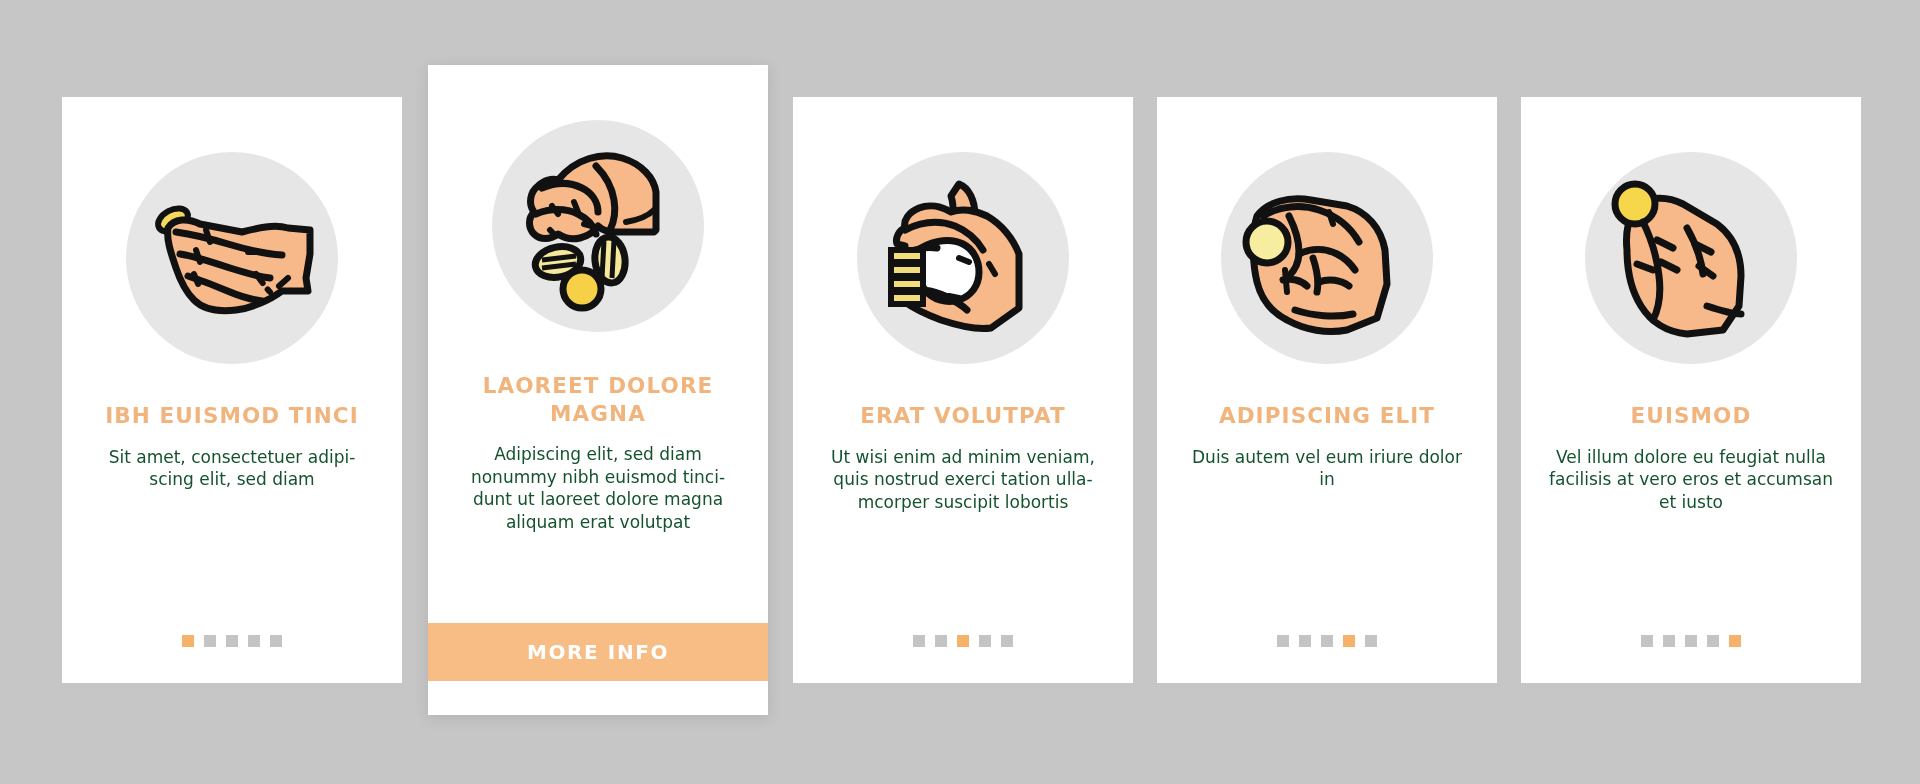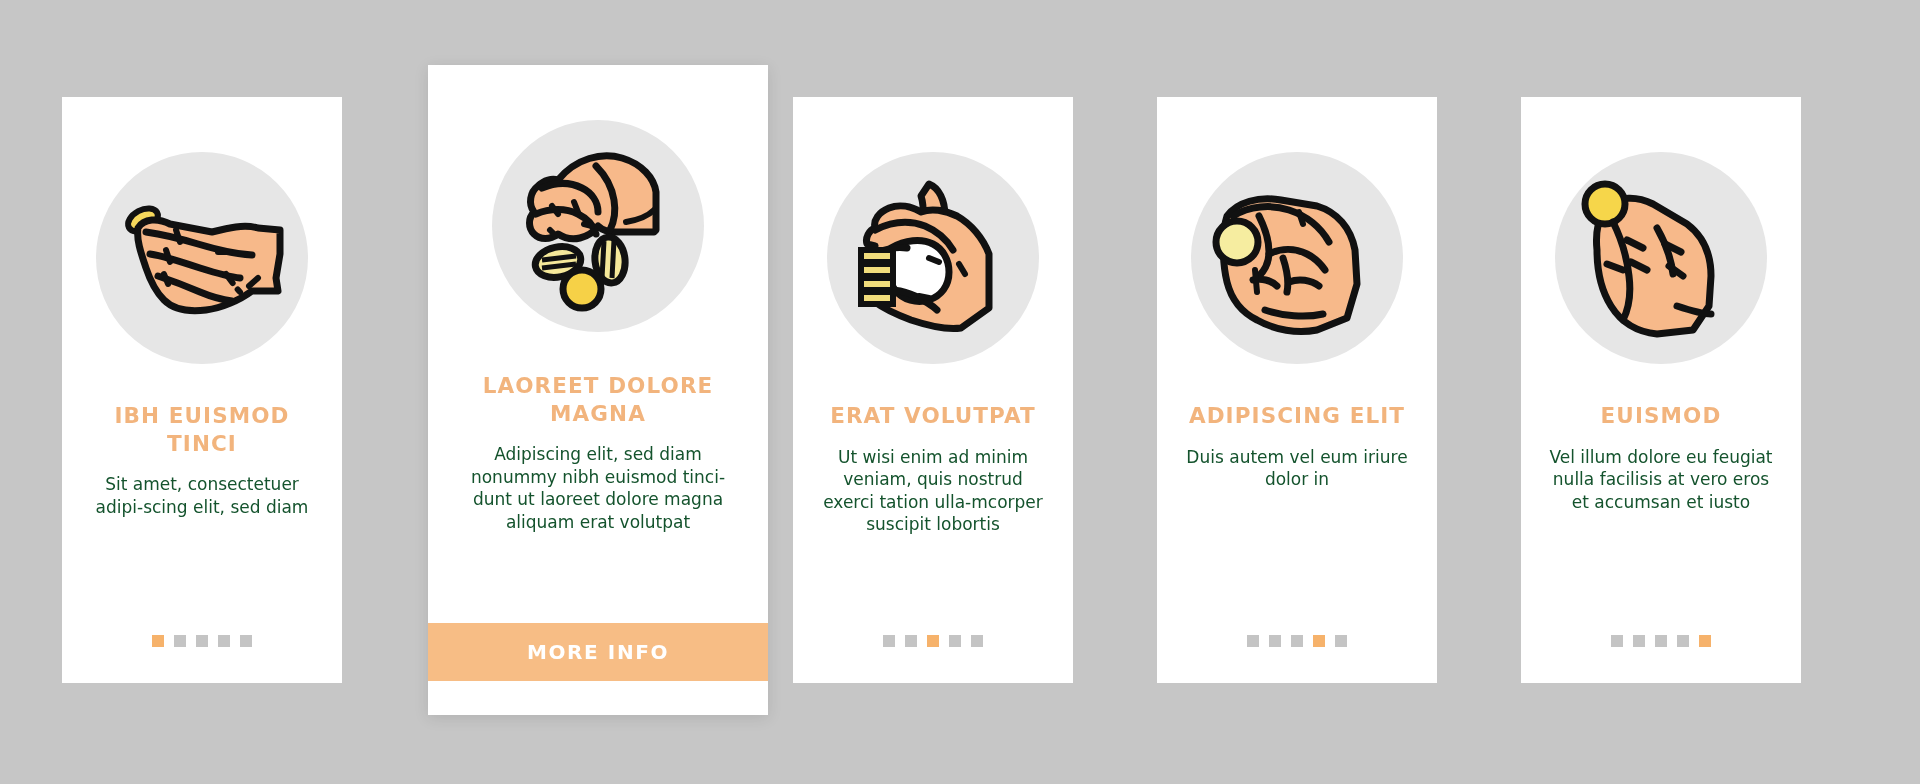--- a/index.html
+++ b/index.html
@@ -27,21 +27,21 @@
     box-sizing: border-box;
     display: flex;
     flex-direction: column;
     align-items: center;
     overflow: hidden;
   }
 
   
   .card.std {
     top: 97px;
-    width: 280px;
+    width: 340px;
     height: 586px;
   }
   
   .card.featured {
     top: 65px;
     width: 340px;
     height: 650px;
     box-shadow: 0 3px 14px rgba(0,0,0,0.10);
   }
 

